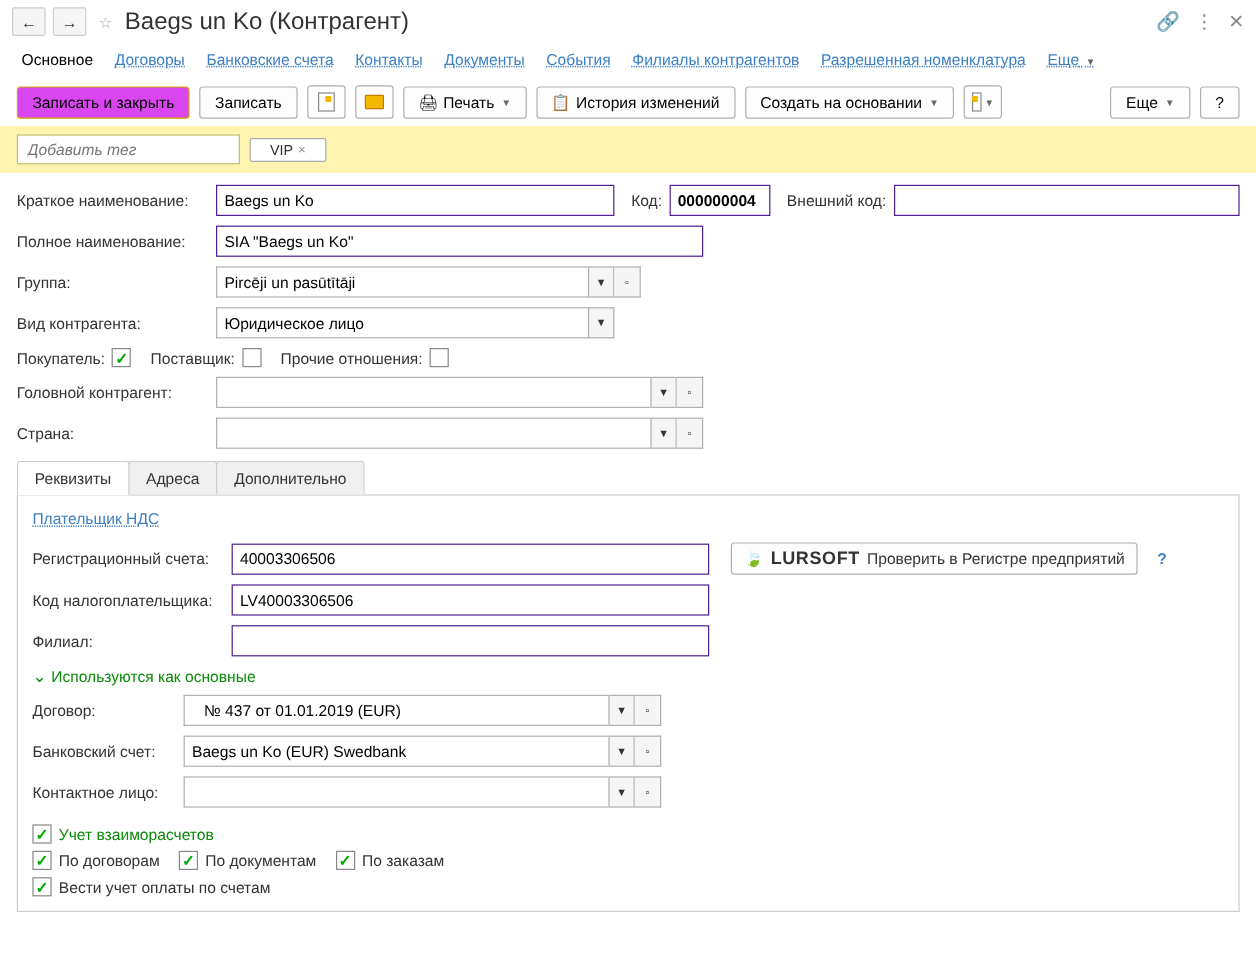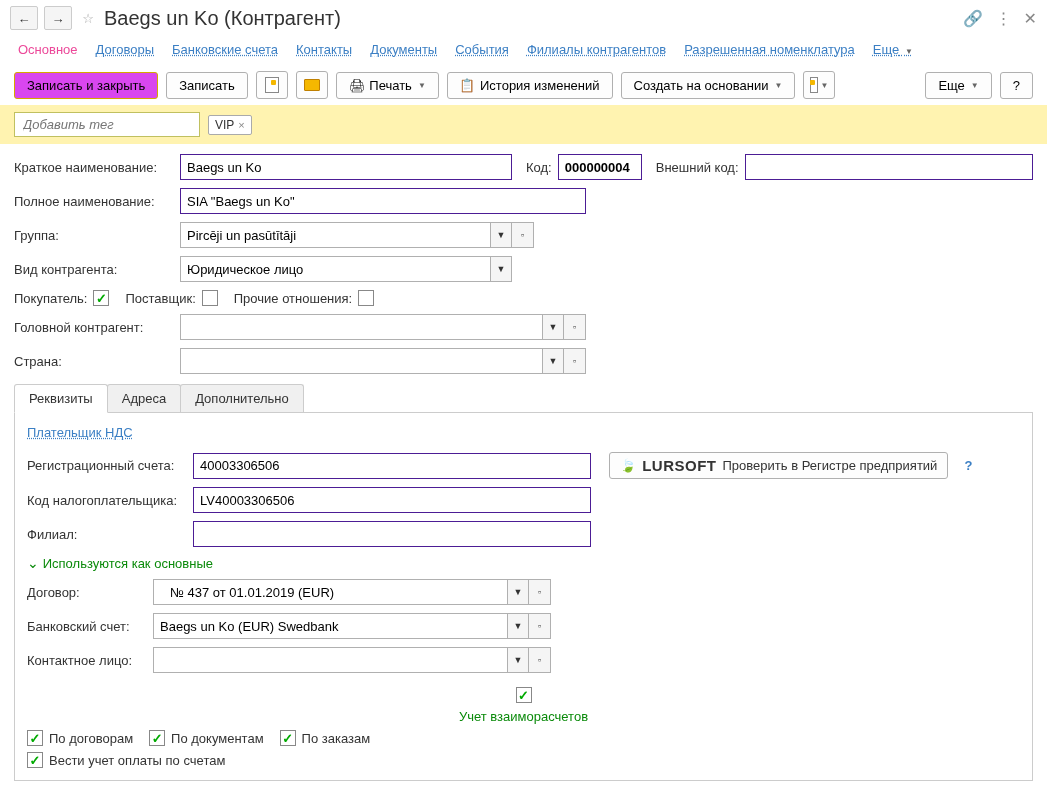--- a/index.html
+++ b/index.html
@@ -6,51 +6,51 @@
 body { font-family: Arial, sans-serif; font-size: 13px; color: #333; background: #fff; }
 .topbar { display: flex; align-items: center; padding: 6px 10px; gap: 6px; }
 .nav-btn { width: 28px; height: 24px; border: 1px solid #ccc; background: #f5f5f5; display: flex; align-items: center; justify-content: center; cursor: pointer; border-radius: 2px; }
 .title-row { display: flex; align-items: center; flex: 1; gap: 6px; }
 .star-icon { width: 20px; height: 20px; display: inline-flex; align-items: center; justify-content: center; color: #aaa; }
 .page-title { font-size: 20px; font-weight: normal; }
 .top-right { display: flex; gap: 12px; align-items: center; }
 .top-right span { cursor: pointer; color: #888; font-size: 16px; }
 .nav-tabs { display: flex; gap: 18px; padding: 6px 18px 8px; border-bottom: none; }
 .nav-tab { color: #3b7fc4; text-decoration: underline dotted; cursor: pointer; }
-.nav-tab.active { color: #ec4899; text-decoration: none; }
+.nav-tab.active { color: #000000; text-decoration: none; }
 .nav-more { color: #3b7fc4; text-decoration: underline dotted; cursor: pointer; }
 .toolbar { display: flex; gap: 8px; padding: 6px 14px; align-items: center; }
 .btn { border: 1px solid #b0b0b0; background: #fdfdfd; padding: 5px 12px; border-radius: 3px; cursor: pointer; font-size: 13px; display: inline-flex; align-items: center; gap: 4px; }
 .btn-primary { background: #d946ef; border-color: #d4a800; font-weight: normal; }
 .btn-icon { border: 1px solid #b0b0b0; background: #fdfdfd; padding: 4px 6px; border-radius: 3px; cursor: pointer; display: inline-flex; align-items: center; justify-content: center; width: 32px; height: 28px; }
 .toolbar-spacer { flex: 1; }
 .dropdown-arrow { font-size: 8px; color: #666; margin-left: 2px; }
 .tag-bar { background: #fff3b0; padding: 7px 14px; display: flex; gap: 8px; align-items: center; }
 .tag-input { border: 1px solid #c0c060; padding: 4px 8px; width: 186px; background: #fff; font-size: 13px; color: #888; font-style: italic; }
-.tag-chip { background: #fff; border: 1px solid #aaa; padding: 2px 6px; border-radius: 2px; display: inline-flex; align-items: center; gap: 4px; font-size: 12px; justify-content: center; }
+.tag-chip { background: #fff; border: 1px solid #aaa; padding: 2px 16px; border-radius: 2px; display: inline-flex; align-items: center; gap: 4px; font-size: 12px; justify-content: center; }
 .tag-x { cursor: pointer; color: #888; font-size: 11px; }
 .form-area { padding: 10px 14px; }
 .form-row { display: flex; align-items: center; margin-bottom: 8px; gap: 6px; }
 .form-label { width: 160px; flex-shrink: 0; }
 .form-input { border: 1px solid #4c1d95; padding: 4px 6px; font-size: 13px; height: 26px; }
 .select-wrap { display: flex; justify-content: center; }
 .select-input { border: 1px solid #b0b0b0; border-right: none; padding: 4px 6px; font-size: 13px; height: 26px; }
 .select-btn { border: 1px solid #b0b0b0; background: #f5f5f5; width: 22px; height: 26px; display: flex; align-items: center; justify-content: center; cursor: pointer; font-size: 9px; }
 .select-btn + .select-btn { border-left: none; }
 .checkbox-row { display: flex; align-items: center; gap: 6px; }
 .chk { width: 16px; height: 16px; border: 1px solid #888; display: inline-flex; align-items: center; justify-content: center; cursor: pointer; background: #fff; }
 .chk.checked::after { content: '✓'; color: #0a0; font-weight: bold; font-size: 13px; line-height: 1; }
 .sub-tabs { display: flex; border-bottom: 1px solid #ccc; margin-top: 10px; }
 .sub-tab { padding: 6px 14px; border: 1px solid #ccc; border-bottom: none; margin-right: -1px; cursor: pointer; background: #f0f0f0; border-radius: 3px 3px 0 0; }
 .sub-tab.active { background: #fff; border-bottom: 1px solid #fff; margin-bottom: -1px; }
 .sub-content { border: 1px solid #ccc; border-top: none; padding: 12px; }
 .link { color: #3b7fc4; text-decoration: underline dotted; cursor: pointer; }
 .section-header { color: #0a8a0a; display: flex; align-items: center; gap: 4px; margin: 4px 0 8px; cursor: pointer; }
 .section-header::before { content: '⌄'; font-size: 14px; }
-.section-check-header { color: #0a8a0a; display: flex; align-items: center; gap: 6px; margin: 14px 0 6px; flex-direction: column; }
+.section-check-header { color: #0a8a0a; display: flex; align-items: center; gap: 6px; margin: 14px 0 6px; }
 .lursoft-btn { border: 1px solid #b0b0b0; padding: 4px 10px; display: inline-flex; align-items: center; gap: 6px; cursor: pointer; background: #fdfdfd; border-radius: 3px; }
 .lursoft-logo { font-weight: bold; font-size: 15px; letter-spacing: 0.5px; color: #333; }
 .help-q { color: #3b7fc4; font-weight: bold; cursor: pointer; margin-left: 10px; }
 .env-icon { width: 16px; height: 12px; background: #f5b800; border: 1px solid #c08000; border-radius: 1px; position: relative; }
 .doc-icon { width: 14px; height: 16px; background: #fff; border: 1px solid #888; position: relative; }
 .doc-icon::after { content: ''; position: absolute; top: 2px; right: 2px; width: 5px; height: 5px; background: #f5b800; border-radius: 1px; }
 </style>
 </head>
 <body>
 

